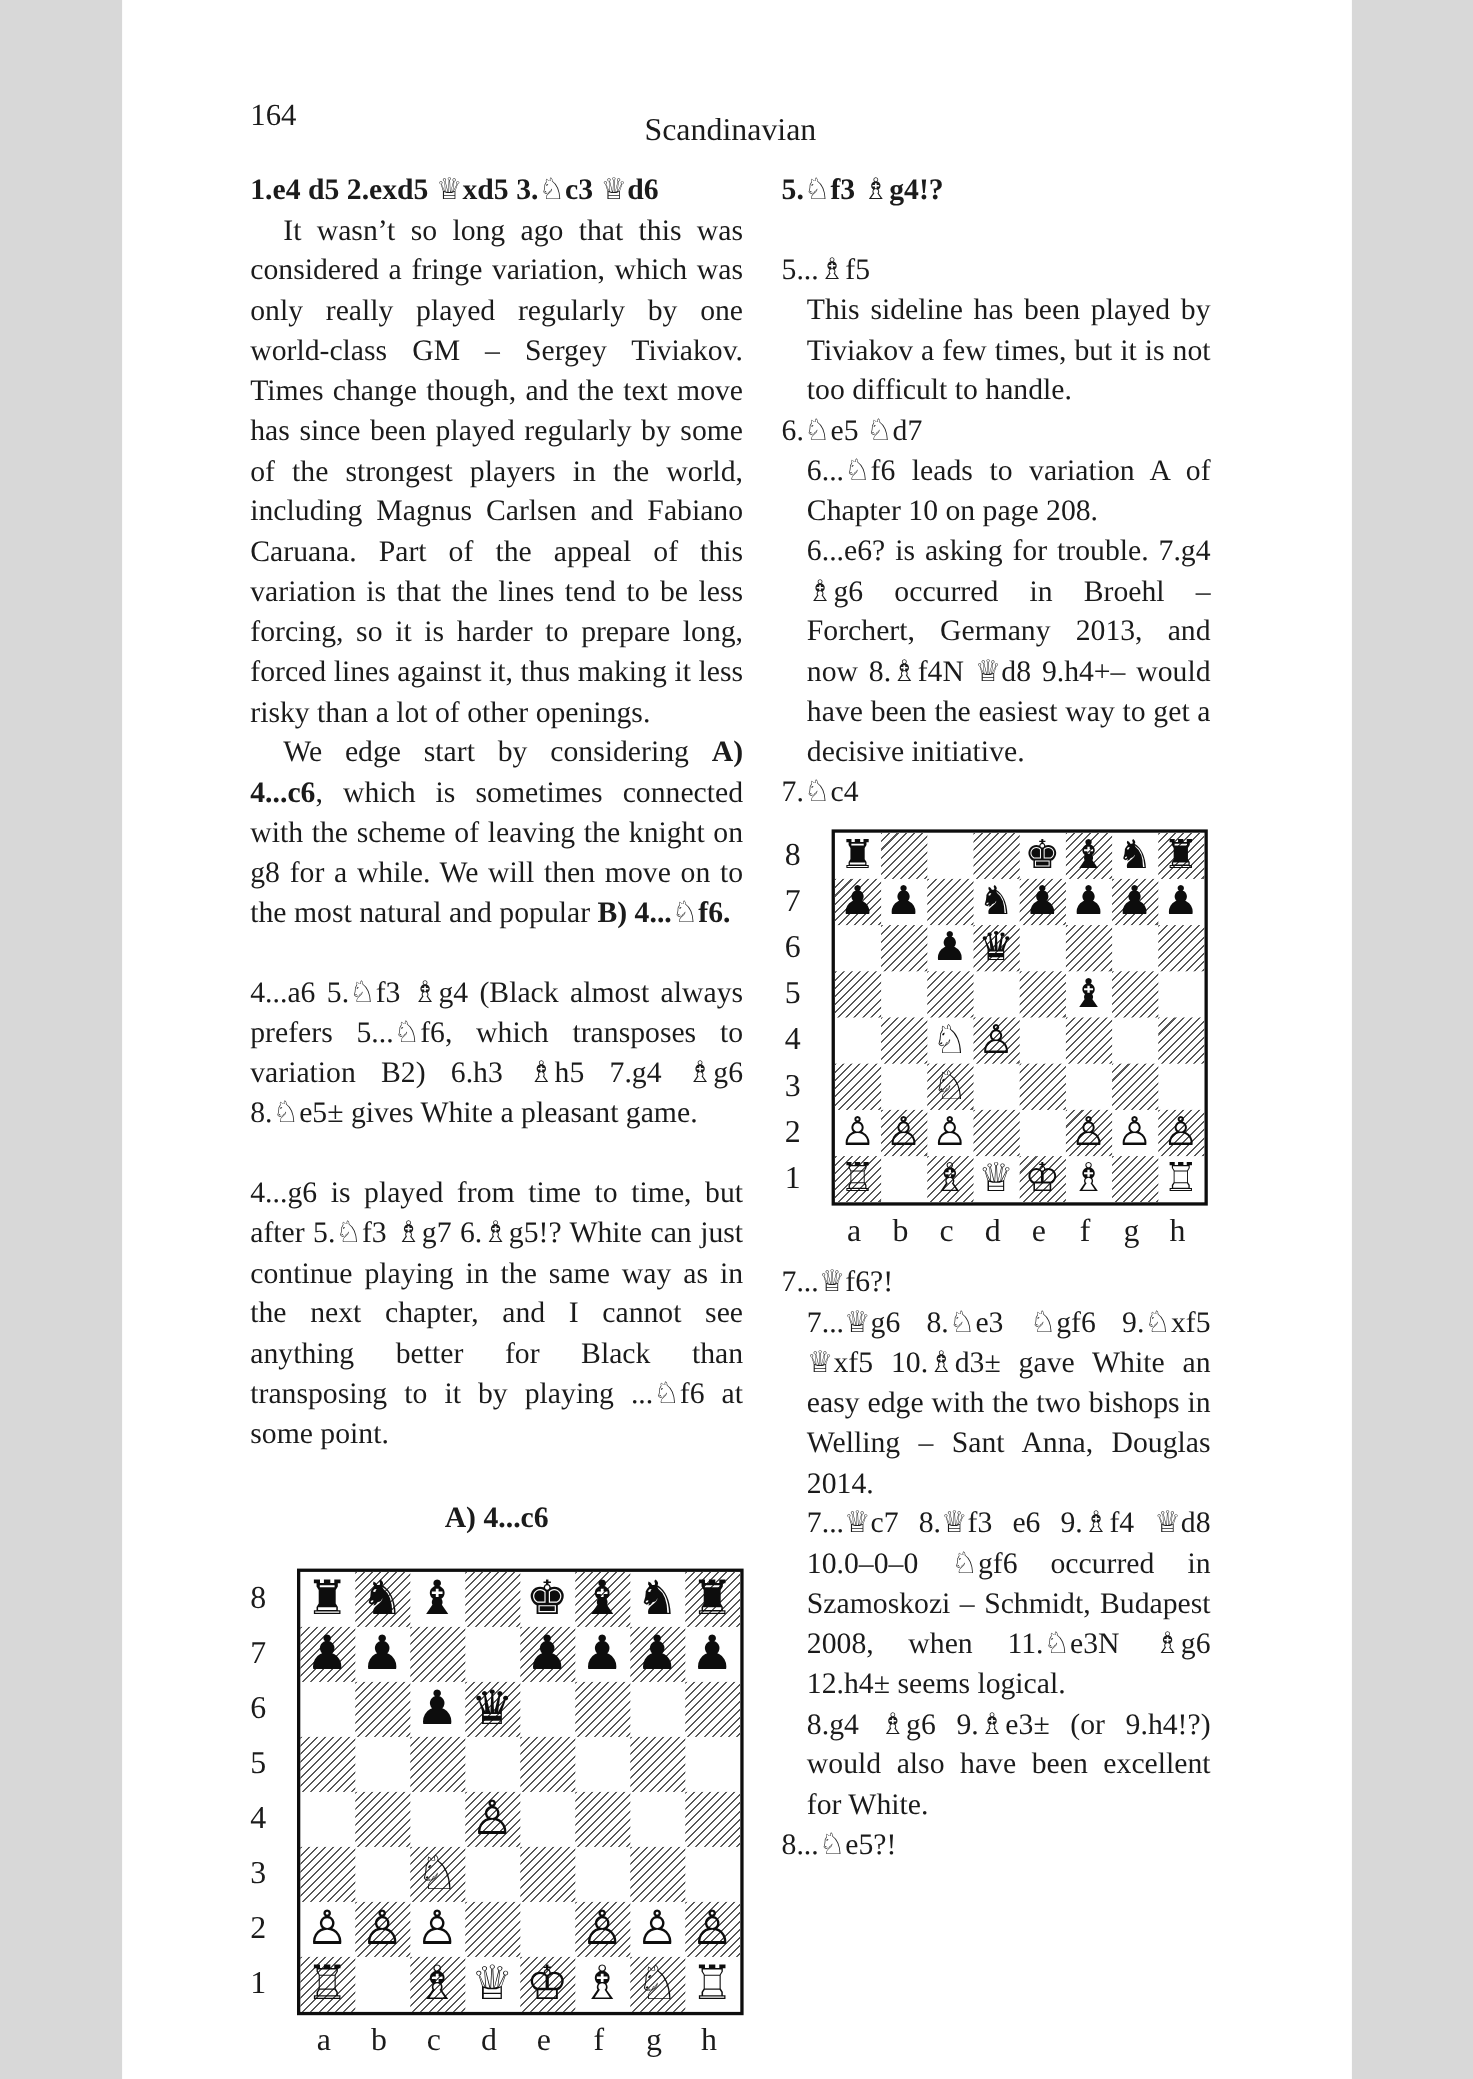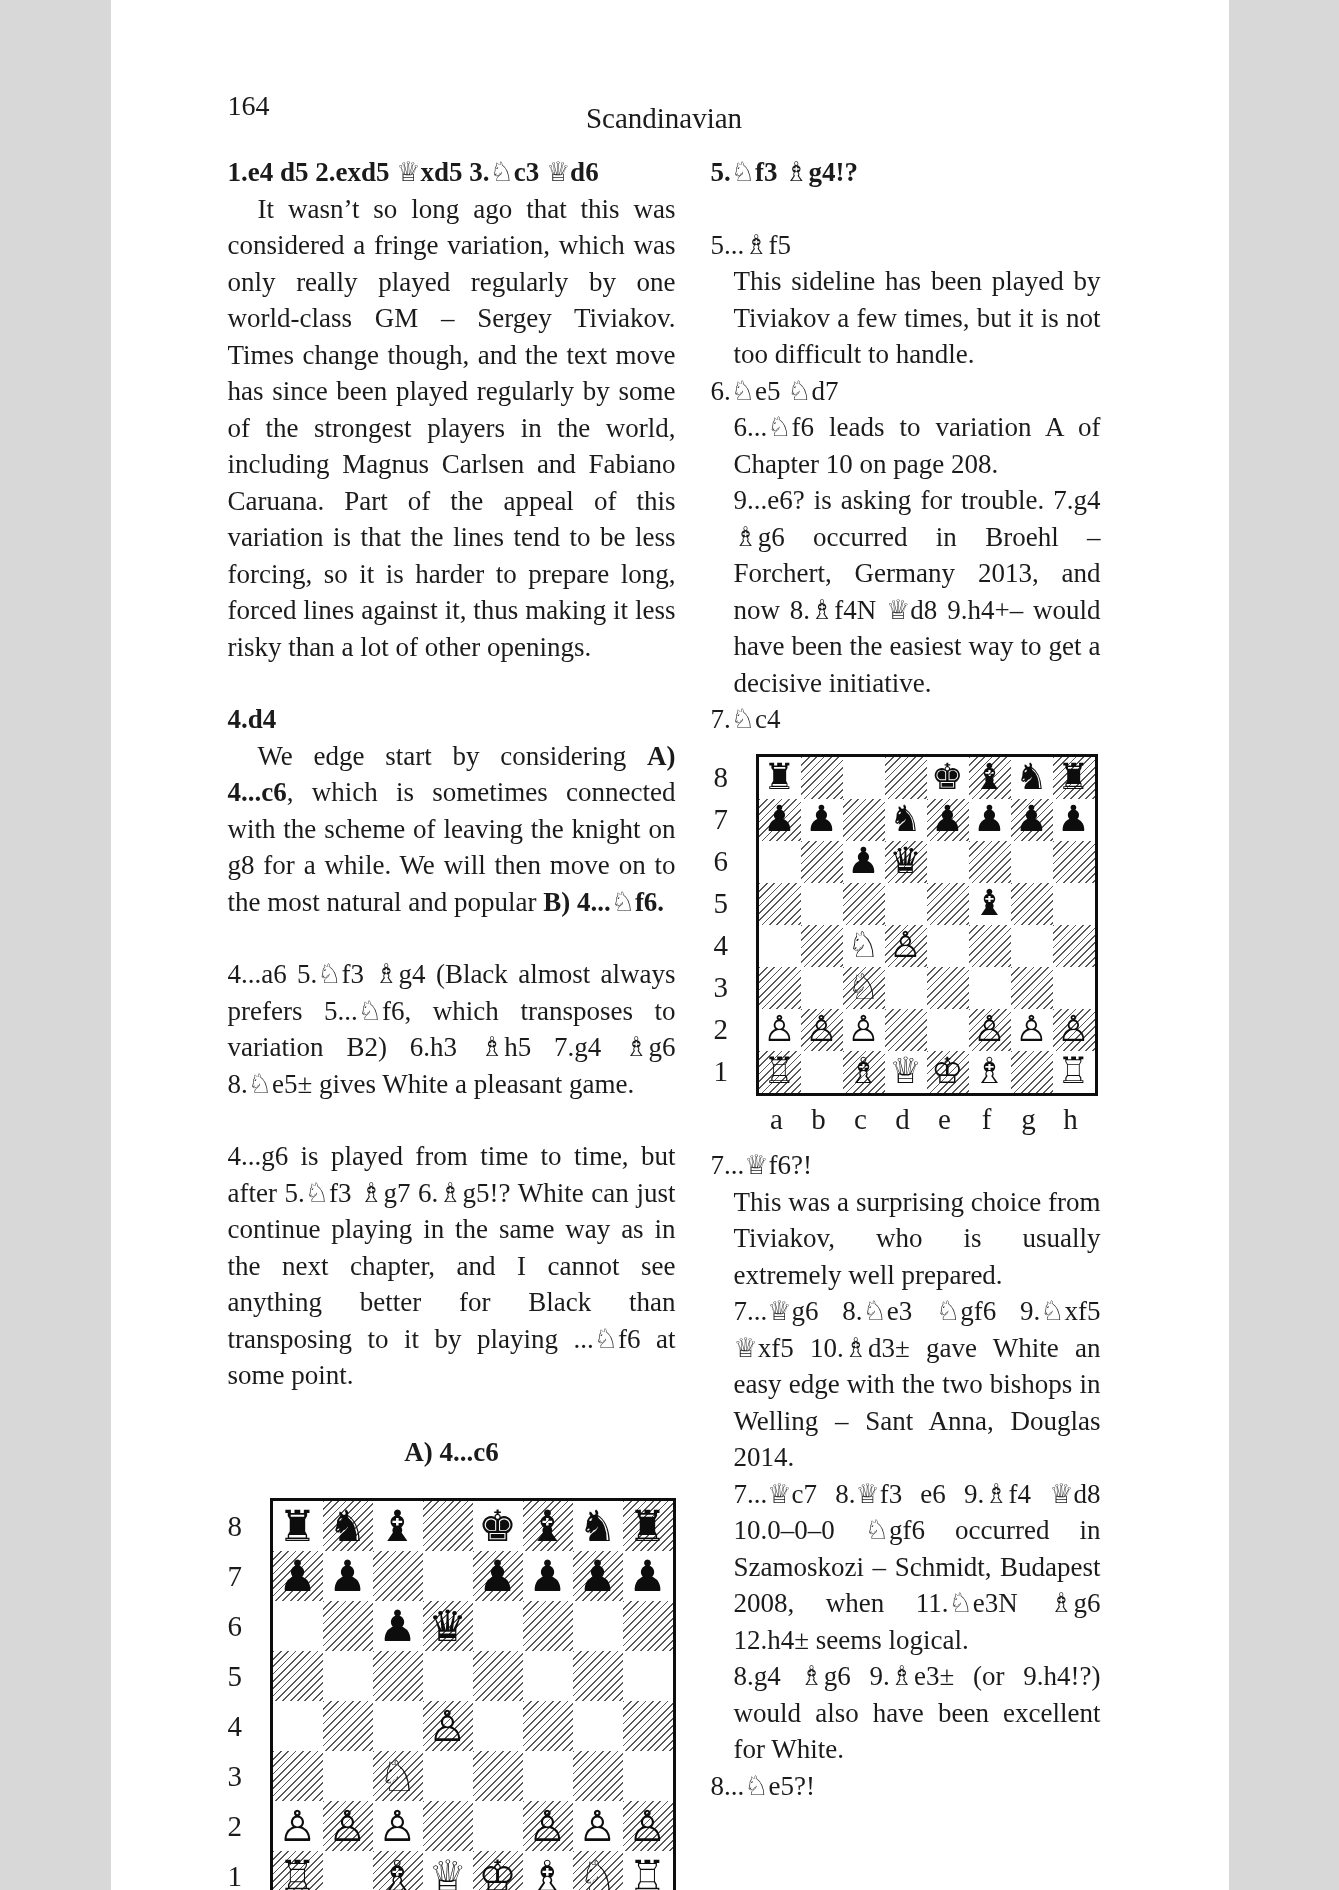--- a/index.html
+++ b/index.html
@@ -55,21 +55,20 @@
   <div class="page-header">
     <span class="page-number">164</span>
     <span class="header-title">Scandinavian</span>
   </div>
 
   <div class="columns">
 
     <div class="col">
       <p class="move-heading">1.e4 d5 2.exd5 ♕xd5 3.♘c3 ♕d6</p>
       <p class="indent">It wasn’t so long ago that this was considered a fringe variation, which was only really played regularly by one world-class GM – Sergey Tiviakov. Times change though, and the text move has since been played regularly by some of the strongest players in the world, including Magnus Carlsen and Fabiano Caruana. Part of the appeal of this variation is that the lines tend to be less forcing, so it is harder to prepare long, forced lines against it, thus making it less risky than a lot of other openings.</p>
-      <p class="move-heading gap">4.d4</p>
       <p class="indent"><span>We edge start by considering </span><span class="bold">A) 4...c6</span><span>, which is sometimes connected with the scheme of leaving the knight on g8 for a while. We will then move on to the most natural and popular </span><span class="bold">B) 4...♘f6.</span></p>
       <p class="gap">4...a6 5.♘f3 ♗g4 (Black almost always prefers 5...♘f6, which transposes to variation B2) 6.h3 ♗h5 7.g4 ♗g6 8.♘e5± gives White a pleasant game.</p>
       <p class="gap">4...g6 is played from time to time, but after 5.♘f3 ♗g7 6.♗g5!? White can just continue playing in the same way as in the next chapter, and I cannot see anything better for Black than transposing to it by playing ...♘f6 at some point.</p>
       <p class="section-heading">A) 4...c6</p>
 
       <figure class="diagram large" style="margin:0;">
         <div class="rank-labels">
             <div class="rank-label">8</div>
             <div class="rank-label">7</div>
             <div class="rank-label">6</div>
@@ -217,21 +216,21 @@
           </div>
       </figure>
     </div>
 
     <div class="col">
       <p class="move-heading">5.♘f3 ♗g4!?</p>
       <p class="move-line gap">5...♗f5</p>
       <p class="var">This sideline has been played by Tiviakov a few times, but it is not too difficult to handle.</p>
       <p class="move-line">6.♘e5 ♘d7</p>
       <p class="var">6...♘f6 leads to variation A of Chapter 10 on page 208.</p>
-      <p class="var">9...e6? is asking for trouble. 7.g4 ♗g6 occurred in Broehl – Forchert, Germany 2013, and now 8.♗f4N ♕d8 9.h4+– would have been the easiest way to get a decisive initiative.</p>
+      <p class="var">6...e6? is asking for trouble. 7.g4 ♗g6 occurred in Broehl – Forchert, Germany 2013, and now 8.♗f4N ♕d8 9.h4+– would have been the easiest way to get a decisive initiative.</p>
       <p class="move-line">7.♘c4</p>
 
       <figure class="diagram small" style="margin-left:0;margin-right:0;">
         <div class="rank-labels">
             <div class="rank-label">8</div>
             <div class="rank-label">7</div>
             <div class="rank-label">6</div>
             <div class="rank-label">5</div>
             <div class="rank-label">4</div>
             <div class="rank-label">3</div>
@@ -370,21 +369,20 @@
             <div class="file-label">c</div>
             <div class="file-label">d</div>
             <div class="file-label">e</div>
             <div class="file-label">f</div>
             <div class="file-label">g</div>
             <div class="file-label">h</div>
           </div>
       </figure>
 
       <p class="move-line">7...♕f6?!</p>
-      <p class="var">This was a surprising choice from Tiviakov, who is usually extremely well prepared.</p>
       <p class="var">7...♕g6 8.♘e3 ♘gf6 9.♘xf5 ♕xf5 10.♗d3± gave White an easy edge with the two bishops in Welling – Sant Anna, Douglas 2014.</p>
       <p class="var">7...♕c7 8.♕f3 e6 9.♗f4 ♕d8 10.0–0–0 ♘gf6 occurred in Szamoskozi – Schmidt, Budapest 2008, when 11.♘e3N ♗g6 12.h4± seems logical.</p>
       <p class="var">8.g4 ♗g6 9.♗e3± (or 9.h4!?) would also have been excellent for White.</p>
       <p class="move-line">8...♘e5?!</p>
     </div>
 
   </div>
 </div>
 
 </body></html>

